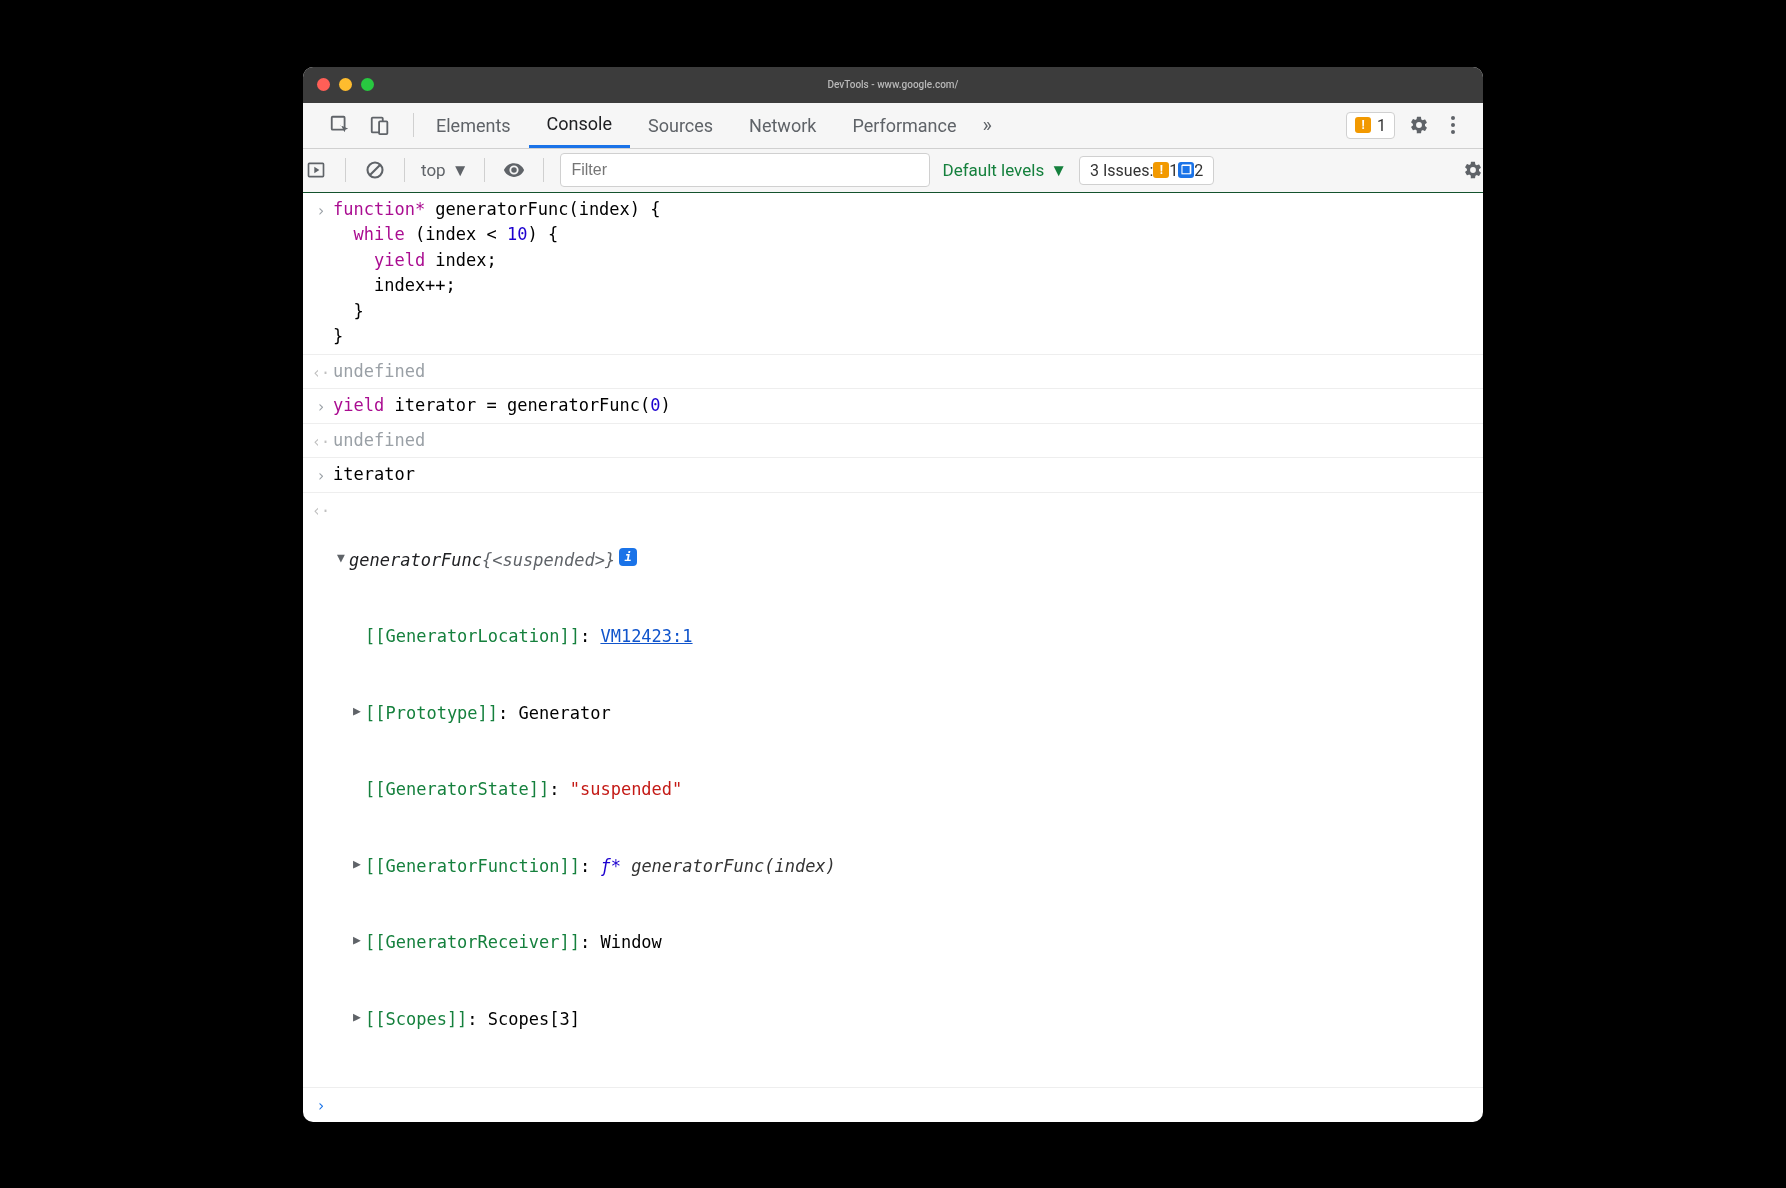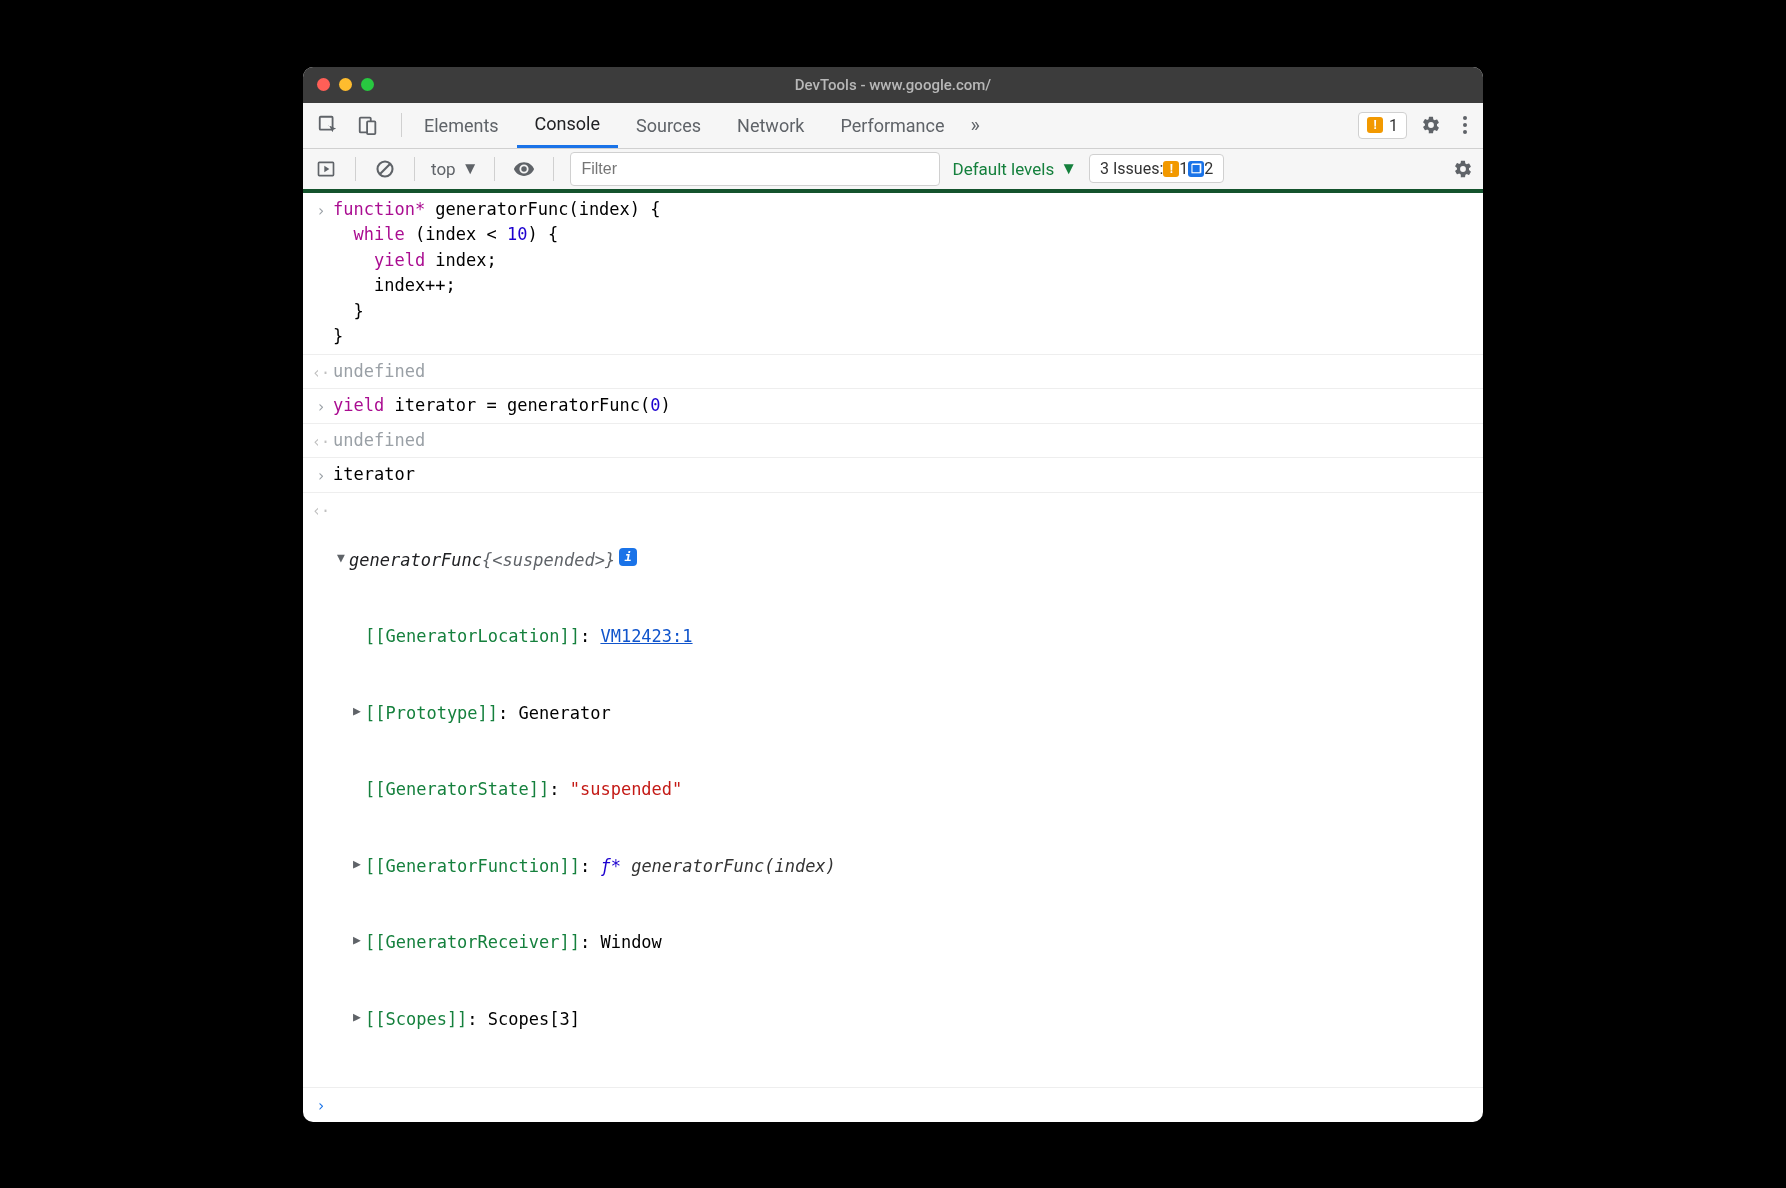--- a/index.html
+++ b/index.html
@@ -30,27 +30,27 @@
   .traffic-lights {
     display: flex;
     gap: 9px;
     position: absolute;
     left: 14px;
   }
   .tl { width: 13px; height: 13px; border-radius: 50%; }
   .tl.red { background: #ff5f57; }
   .tl.yellow { background: #febc2e; }
   .tl.green { background: #28c840; }
-  .title { flex: 1; text-align: center; color: #b8b8b8; font-size: 15px; font-weight: 500; }
+  .title { flex: 1; text-align: center; color: #b8b8b8; font-size: 10px; font-weight: 500; }
   .tabs {
     display: flex;
     align-items: center;
     height: 46px;
     border-bottom: 1px solid #d0d0d0;
-    padding: 0 8px;
+    padding: 0 20px;
     background: #f6f6f6;
   }
   .tabs .left-icons { display: flex; align-items: center; gap: 18px; margin-left: 6px; margin-right: 18px; }
   .tabs .tab-list { display: flex; align-items: center; height: 100%; }
   .tab {
     padding: 0 18px;
     height: 100%;
     display: flex;
     align-items: center;
     color: #5f6368;
@@ -66,21 +66,21 @@
     padding: 3px 8px; background: #fff; font-size: 16px; color: #333;
   }
   .warn-icon { width: 16px; height: 16px; background: #f29900; border-radius: 3px; display:flex; align-items:center; justify-content:center; color:#fff; font-size:12px; font-weight:bold; }
   .info-icon { width: 16px; height: 16px; background: #1a73e8; border-radius: 3px; display:flex; align-items:center; justify-content:center; color:#fff; font-size:12px; font-weight:bold; }
   .gear { width:20px; height:20px; color:#5f6368; }
   .kebab { width:20px; height:20px; display:flex; flex-direction:column; align-items:center; justify-content:center; gap:3px;}
   .kebab span { width:4px; height:4px; background:#5f6368; border-radius:50%; }
 
   .toolbar {
     display: flex; align-items: center; height: 44px;
-    border-bottom: 4px solid #14532d; padding: 0 10px; gap: 12px;
+    border-bottom: 1px solid #14532d; padding: 0 0; gap: 12px;
     background: #f6f6f6;
   }
   .vsep { width:1px; height:24px; background:#d0d0d0; margin: 0 4px; }
   .tb-btn { width:26px; height:26px; display:flex; align-items:center; justify-content:center; color:#5f6368; cursor:pointer; }
   .context-select { display:flex; align-items:center; gap:6px; color:#5f6368; font-size:17px; cursor:pointer; }
   .filter-input {
     flex: 0 0 370px; height: 34px; border:1px solid #d0d0d0; border-radius:4px;
     padding: 0 10px; font-size:16px; color:#5f6368; background:#fff;
   }
   .levels { display:flex; align-items:center; gap:6px; color:#15803d; font-size:17px; cursor:pointer;text-align:right; }

